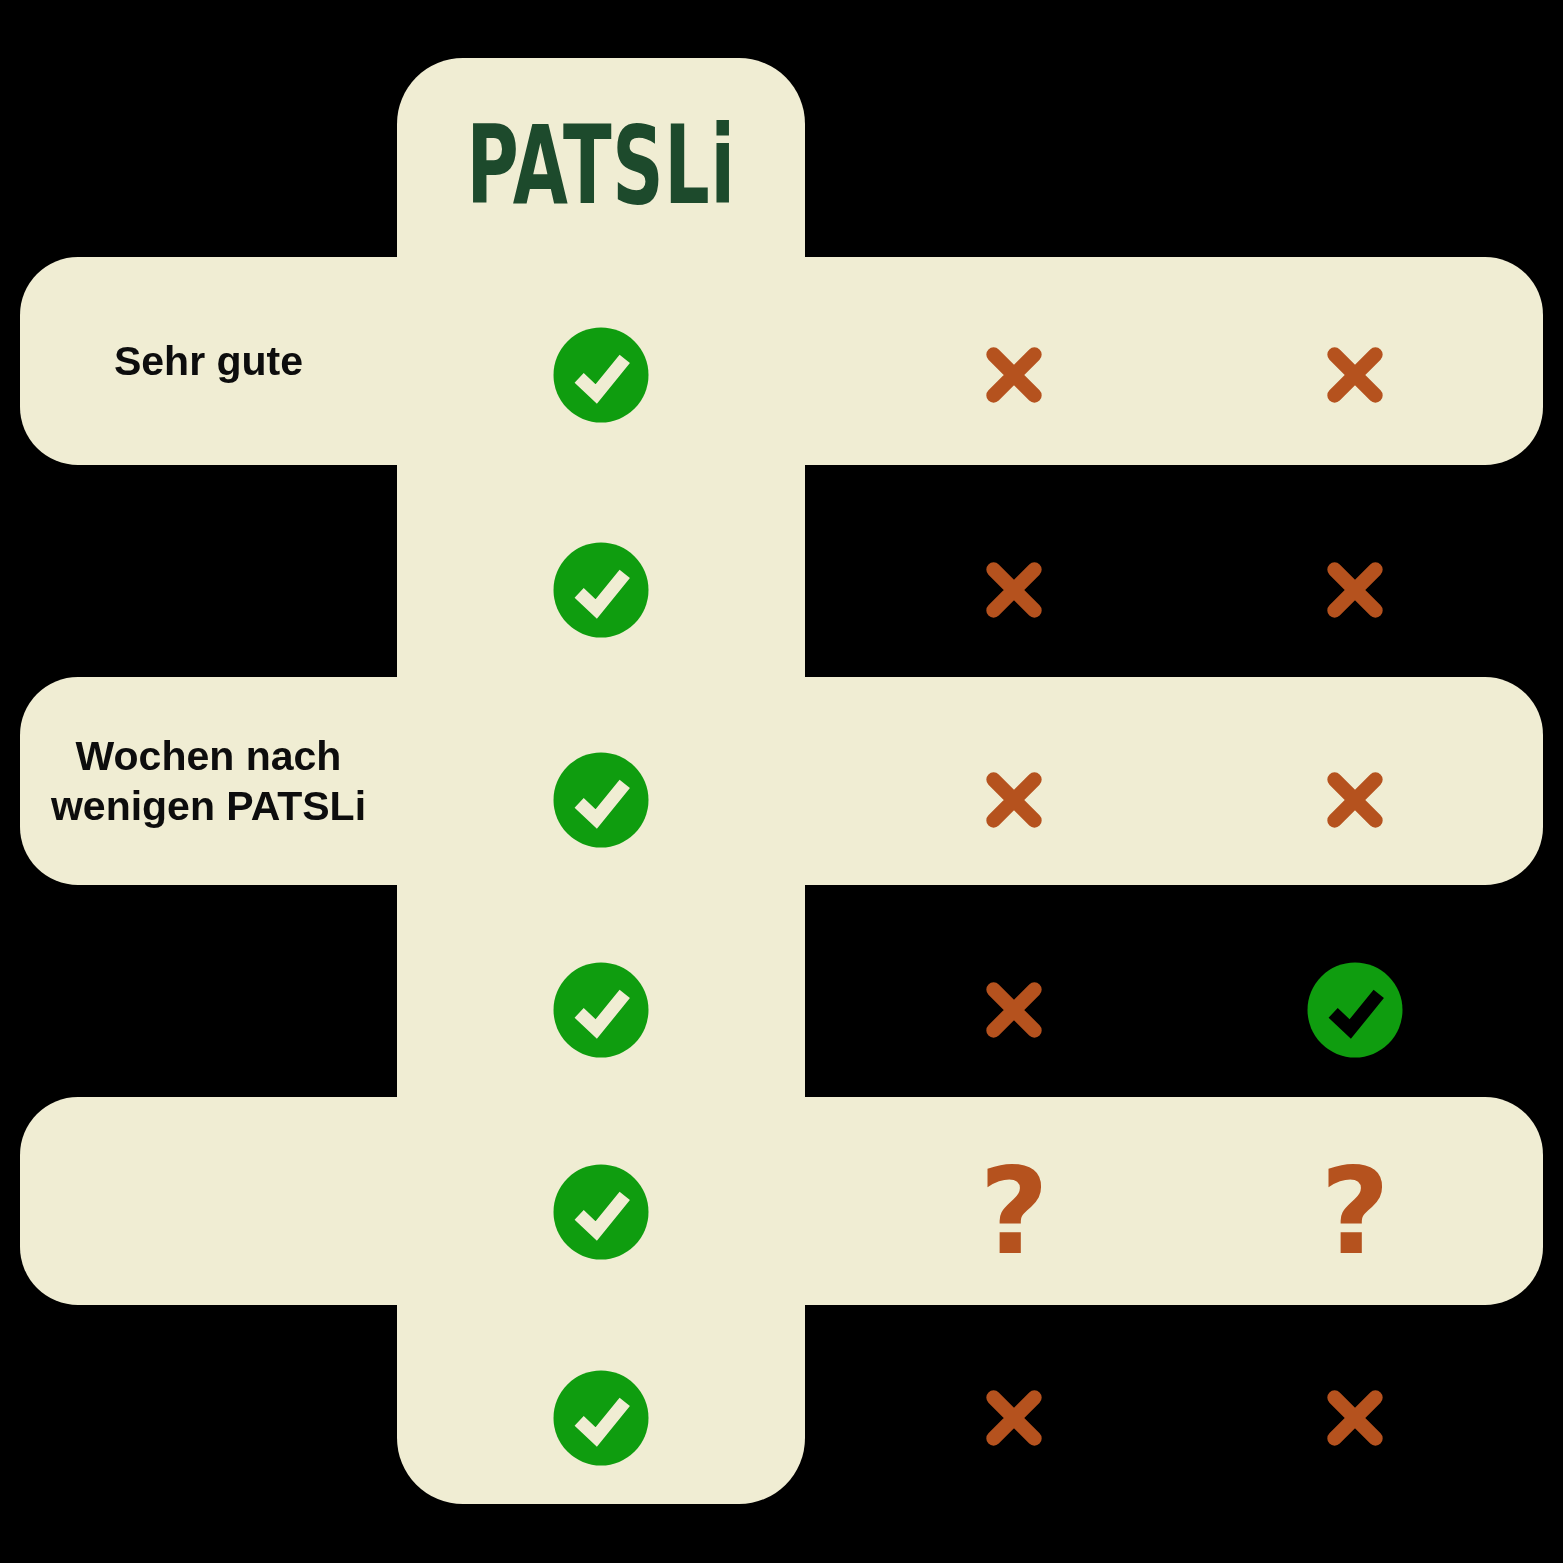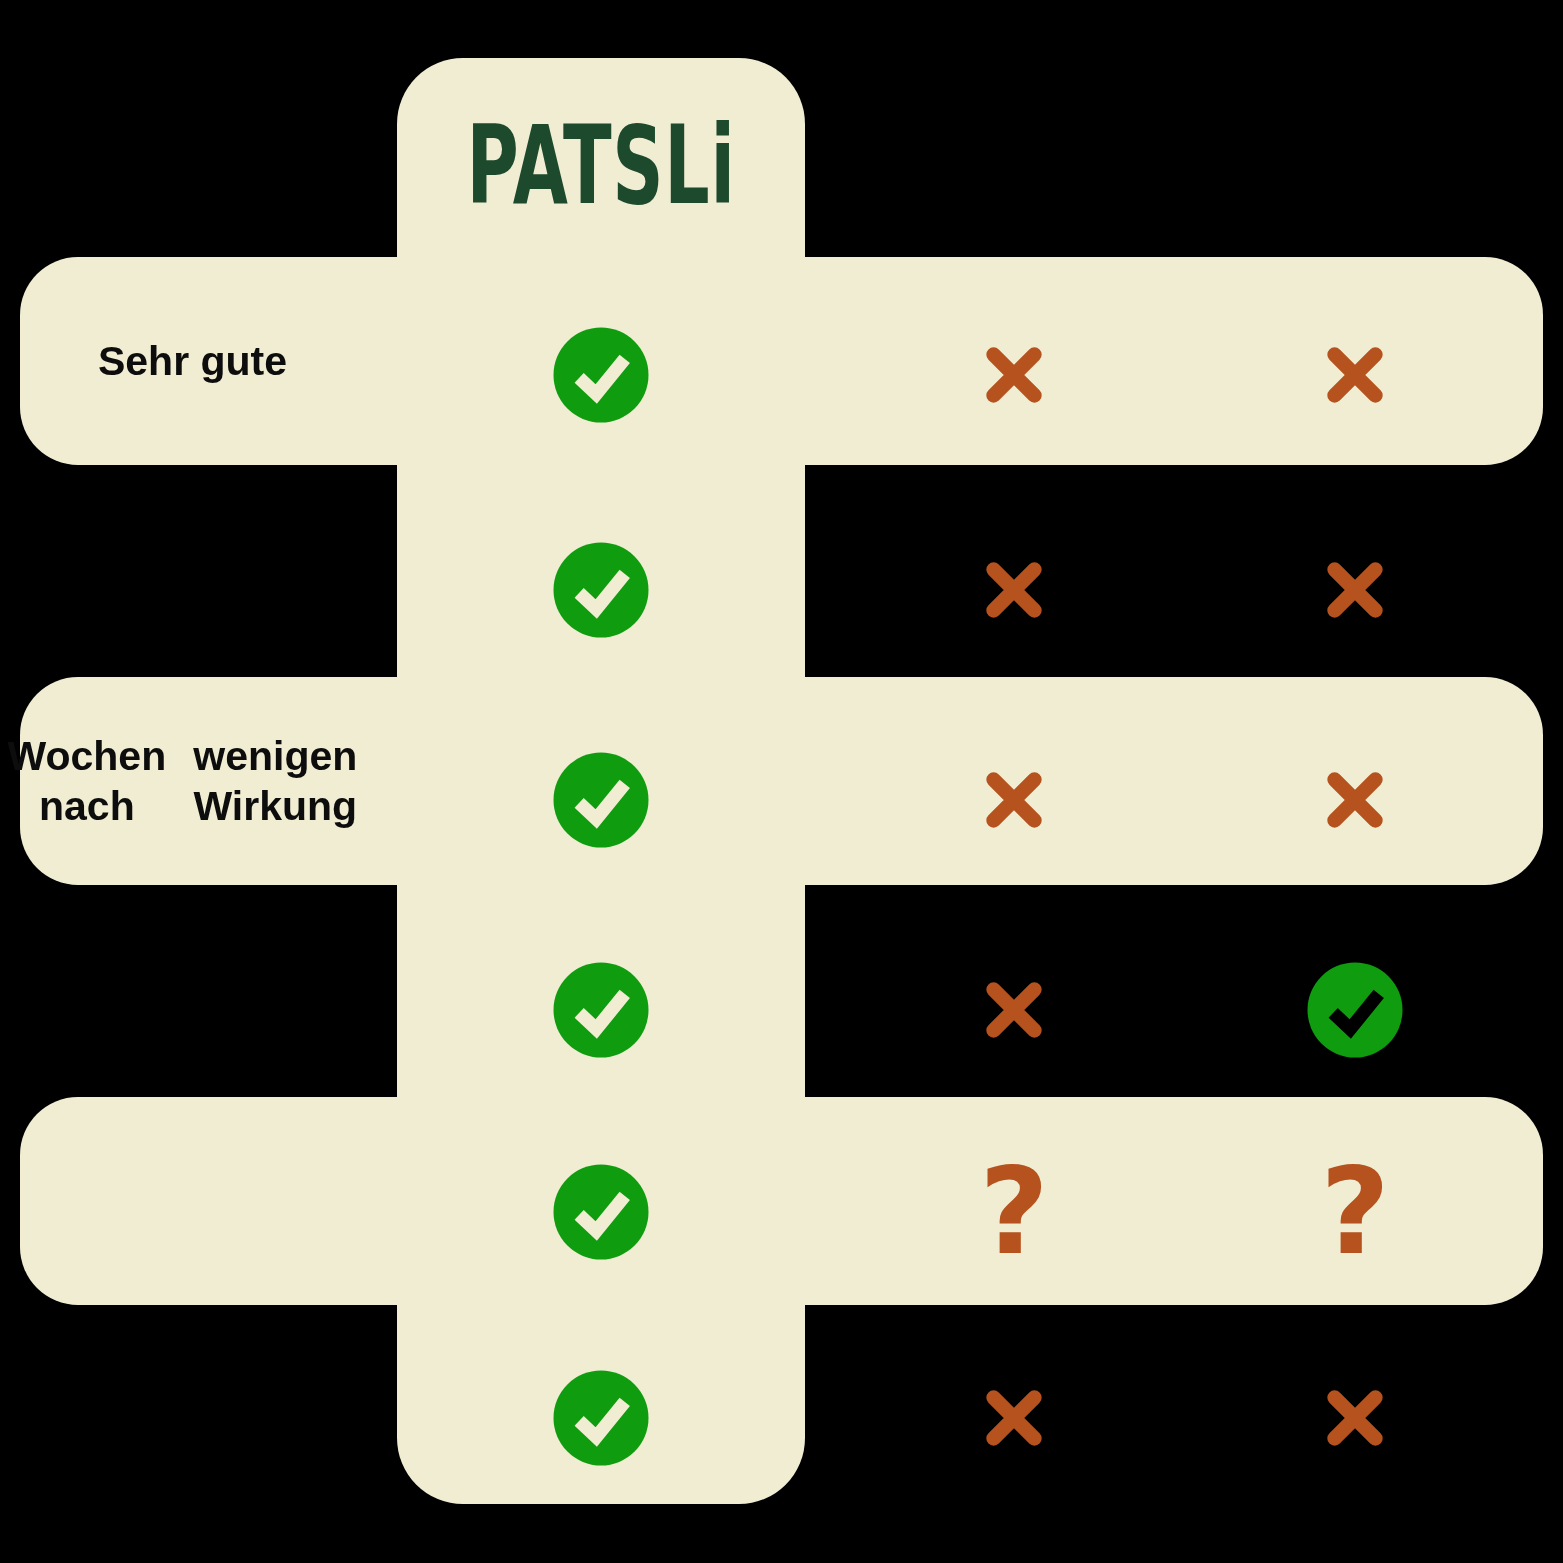--- a/index.html
+++ b/index.html
@@ -43,25 +43,25 @@
   .feature-band {
     position: absolute;
     left: 20px;
     width: 1523px;
     height: 208px;
     background: var(--cream, #F0EDD3);
     border-radius: 58px;
   }
   .feature-label {
     position: absolute;
-    left: 4px;
+    left: 20px;
     width: 377px;
     height: 208px;
     display: flex;
-    flex-direction: row;
+    flex-direction: column;
     align-items: center;
     justify-content: center;
     text-align: center;
     font-weight: 700;
     font-size: 41px;
     line-height: 1.22;
     color: var(--label-text, #0D0D0D);
   }
   .mark {
     position: absolute;
@@ -129,21 +129,21 @@
         <path d="M14 14 L56 56 M56 14 L14 56" fill="none" stroke="#B5521E" stroke-width="15" stroke-linecap="round"></path>
       </svg>
     </div>
     <div class="mark" style="left: 1355px; top: 590px;">
       <svg width="68" height="68" viewBox="0 0 70 70">
         <path d="M14 14 L56 56 M56 14 L14 56" fill="none" stroke="#B5521E" stroke-width="15" stroke-linecap="round"></path>
       </svg>
     </div>
     <div class="feature-label" style="top: 677px;">
       <div>Wochen nach</div>
-      <div>wenigen Wirkung</div>
+      <div>wenigen PATSLi</div>
     </div>
     <div class="mark" style="left: 601px; top: 800px;">
       <div class="check-circle">
         <svg width="95" height="95" viewBox="0 0 100 100">
           <path d="M27 53 L45 70 L75 33" fill="none" stroke="#F0EDD3" stroke-width="14" stroke-linecap="butt" stroke-linejoin="miter"></path>
         </svg>
       </div>
     </div>
     <div class="mark" style="left: 1014px; top: 800px;">
       <svg width="68" height="68" viewBox="0 0 70 70">

